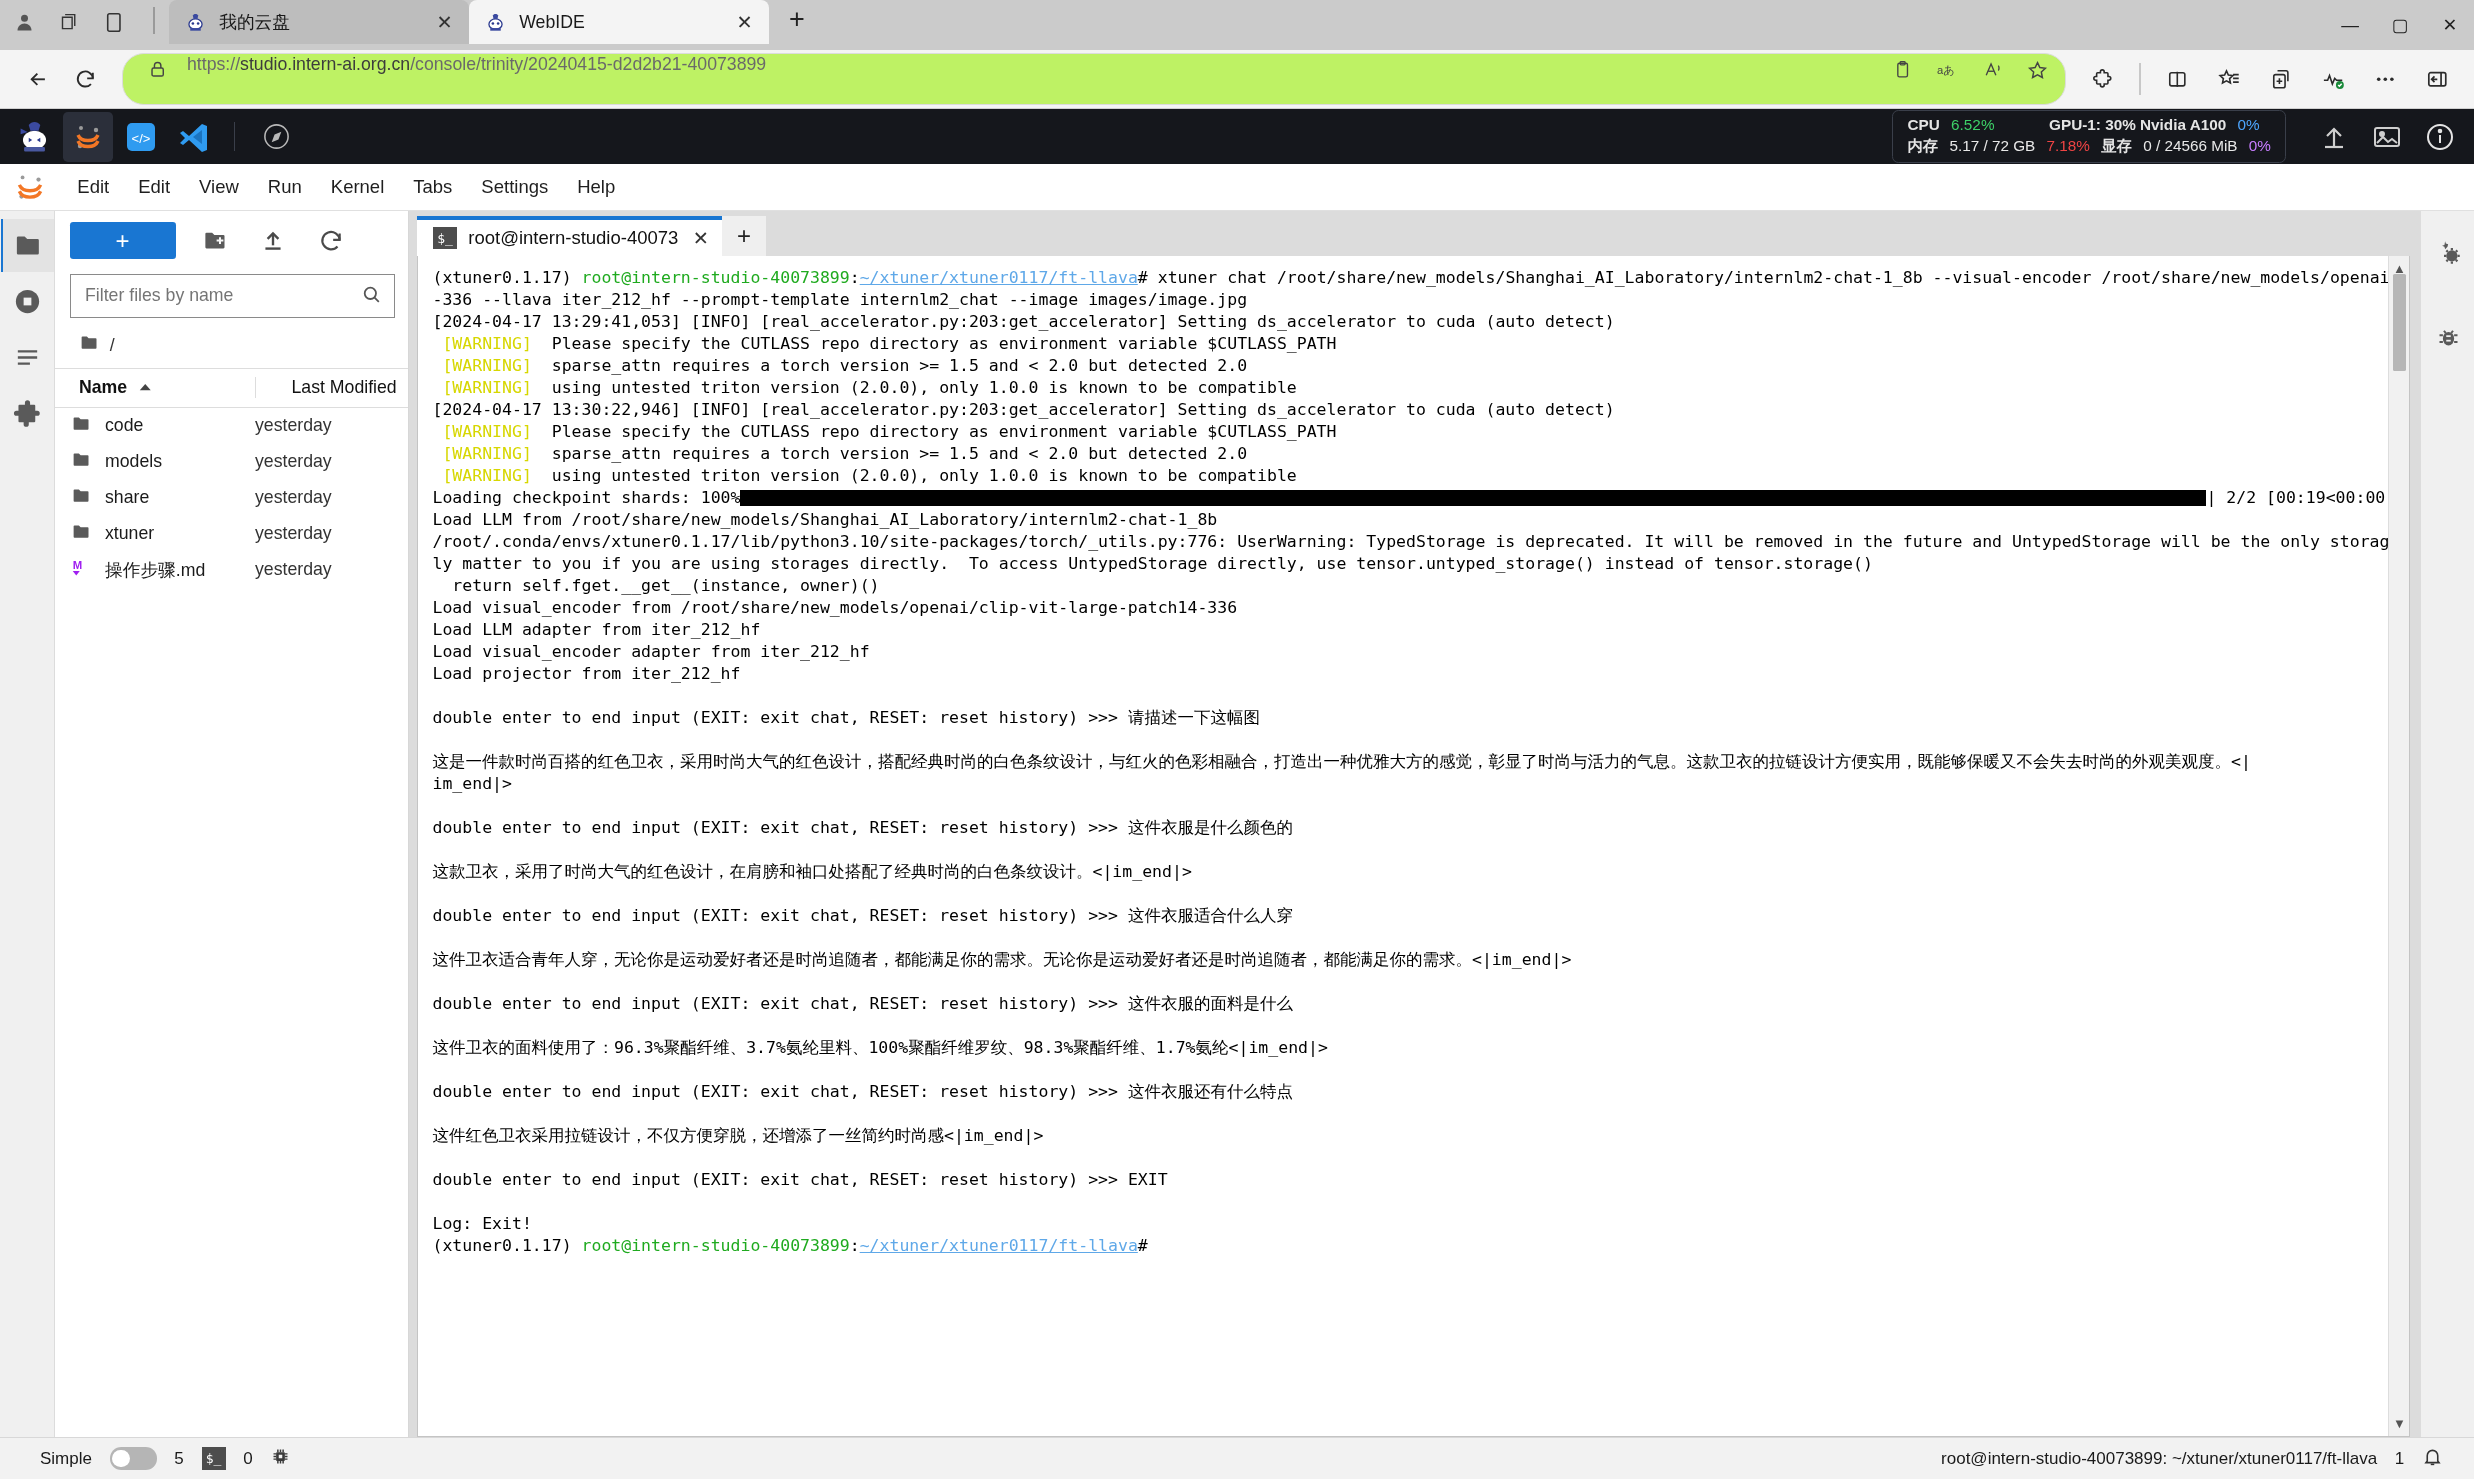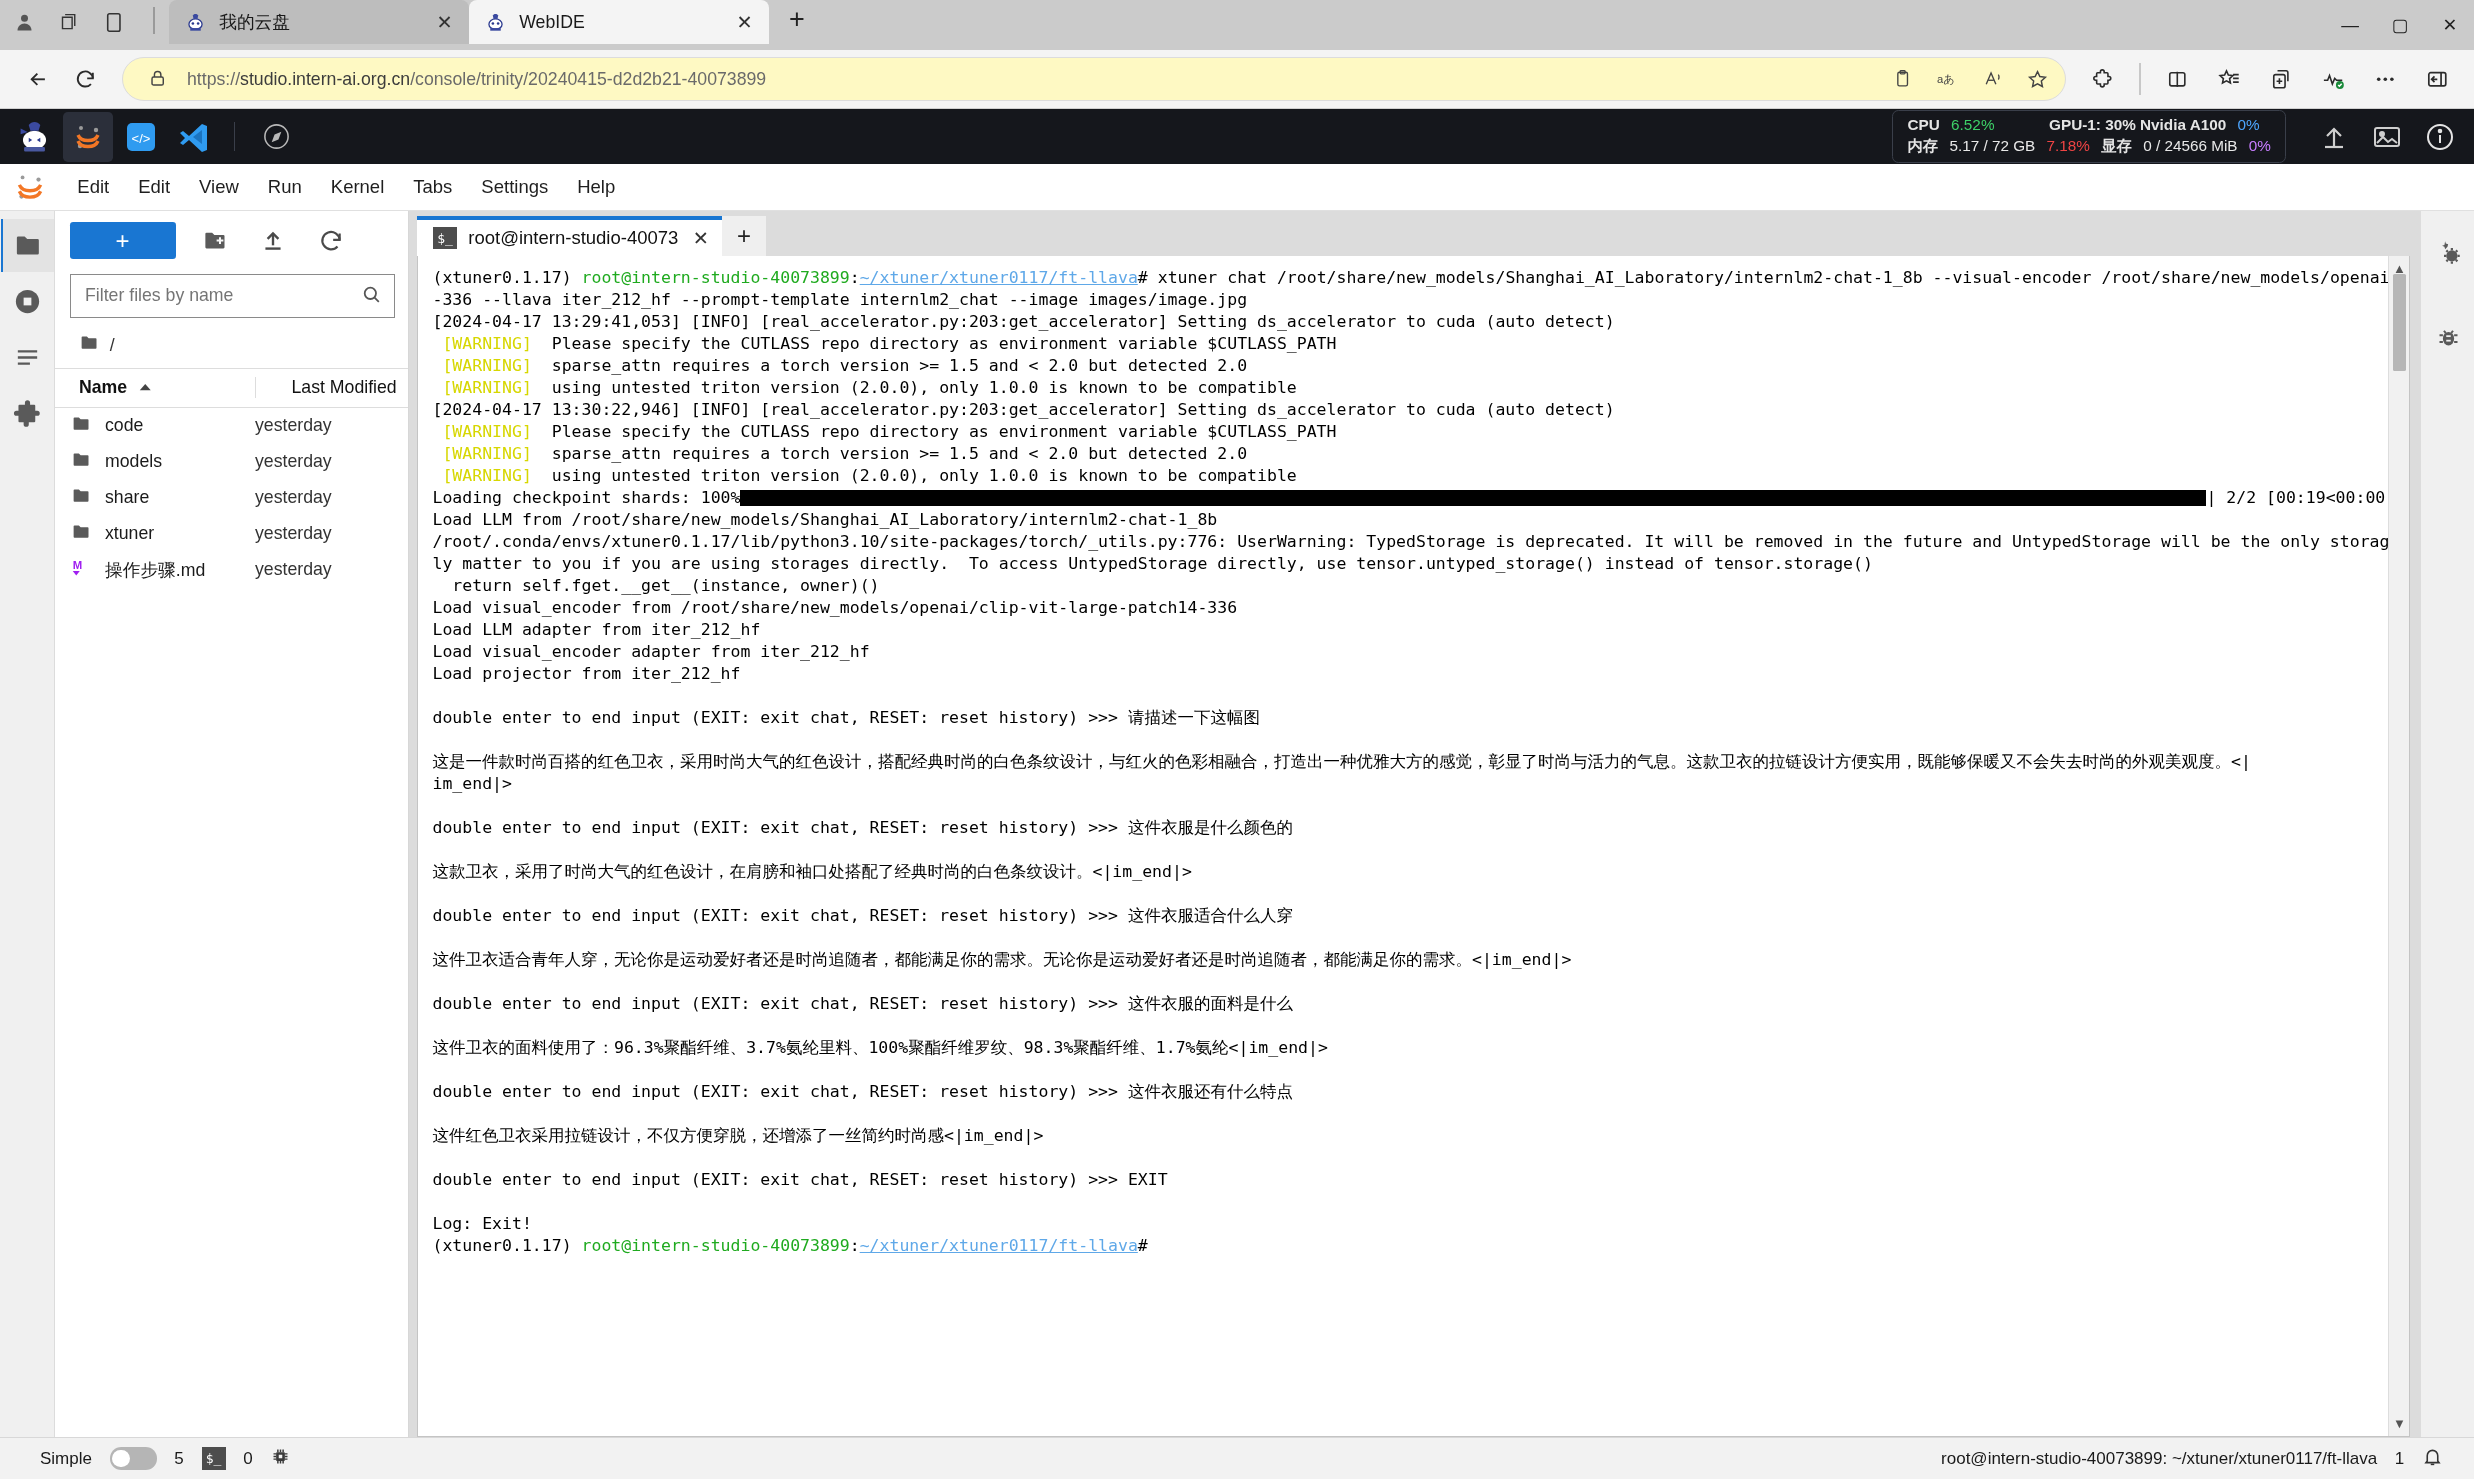--- a/index.html
+++ b/index.html
@@ -41,22 +41,22 @@
   .wc { width: 50px; height: 50px; display: flex; align-items: center; justify-content: center;
         font-size: 17.7px; color: #222; }
 
   .toolbar {
     height: 58px; background: #f4f4f4; display: flex; align-items: center;
     padding: 0 16px; gap: 3.2px; flex: 0 0 58px;
   }
   .tbtn { width: 44px; height: 44px; display: flex; align-items: center; justify-content: center;
           color: #2b2b2b; border-radius: 4.8px; }
   .omnibox {
-    flex: 1; height: 44px; background: #fef9c3; border-radius: 22px; display: flex;
-    align-items: center; padding: 0 11.3px 0 19.3px; margin: 0 11.3px; gap: 13px;
+    flex: 1; height: 52px; background: #bef264; border-radius: 22px; display: flex;
+    align-items: flex-start; padding: 0 11.3px 0 19.3px; margin: 0 11.3px; gap: 13px;
     border: 0.8px solid #dcdcdc;
   }
   .om-url { flex: 1; font-size: 17.7px; color: #3c3c3c; white-space: nowrap; overflow: hidden; }
   .om-url .dim { color: #6a6a6a; }
   .om-icons { display: flex; align-items: center; gap: 13px; }
   .om-ico { width: 32px; height: 32px; display:flex; align-items:center; justify-content:center; color:#333; }
   .tb-right { display: flex; align-items: center; gap: 8px; }
   .vsep { width: 1.6px; height: 32px; background: #c8c8c8; margin: 0 6.4px; }
 
   

